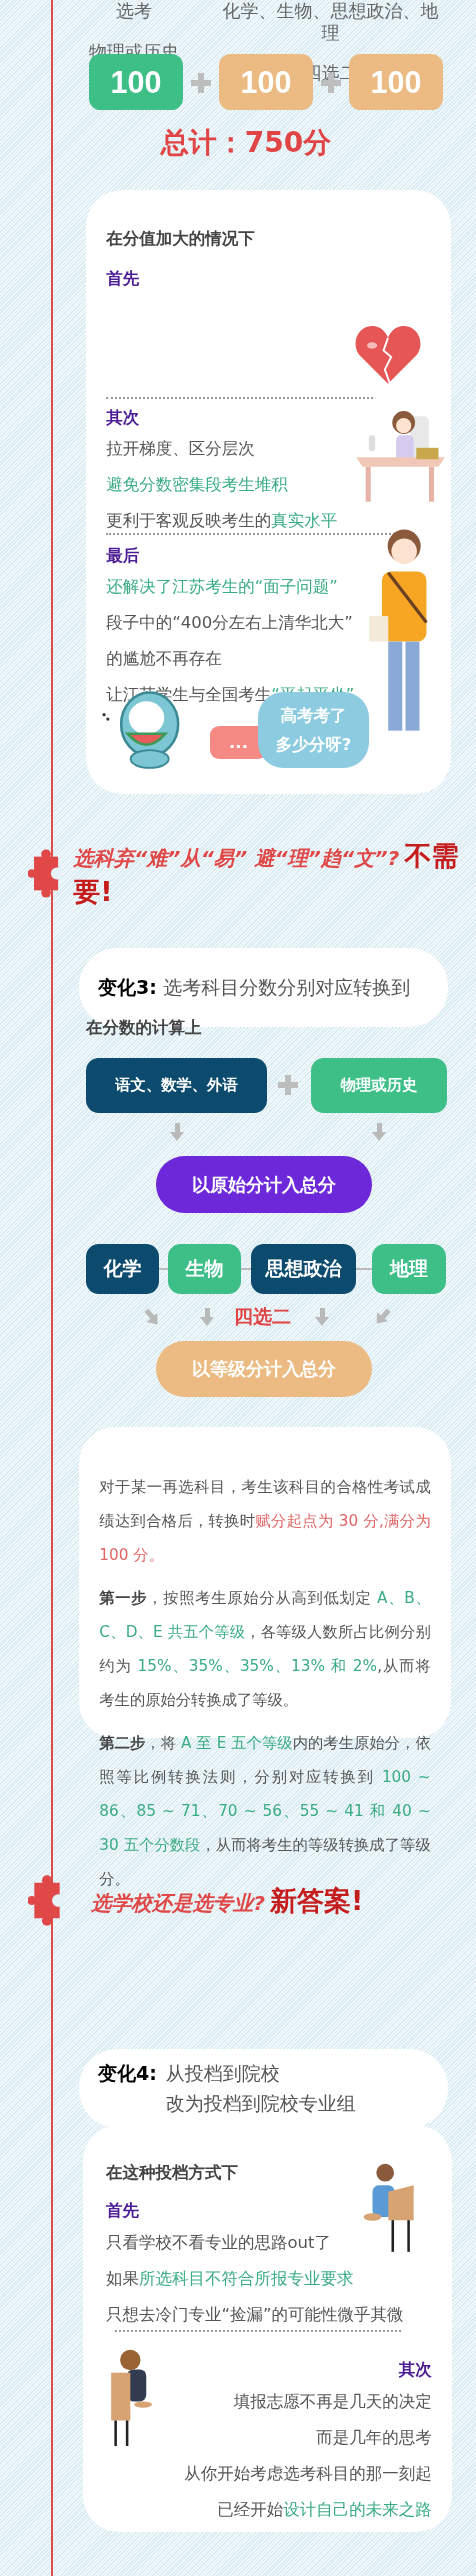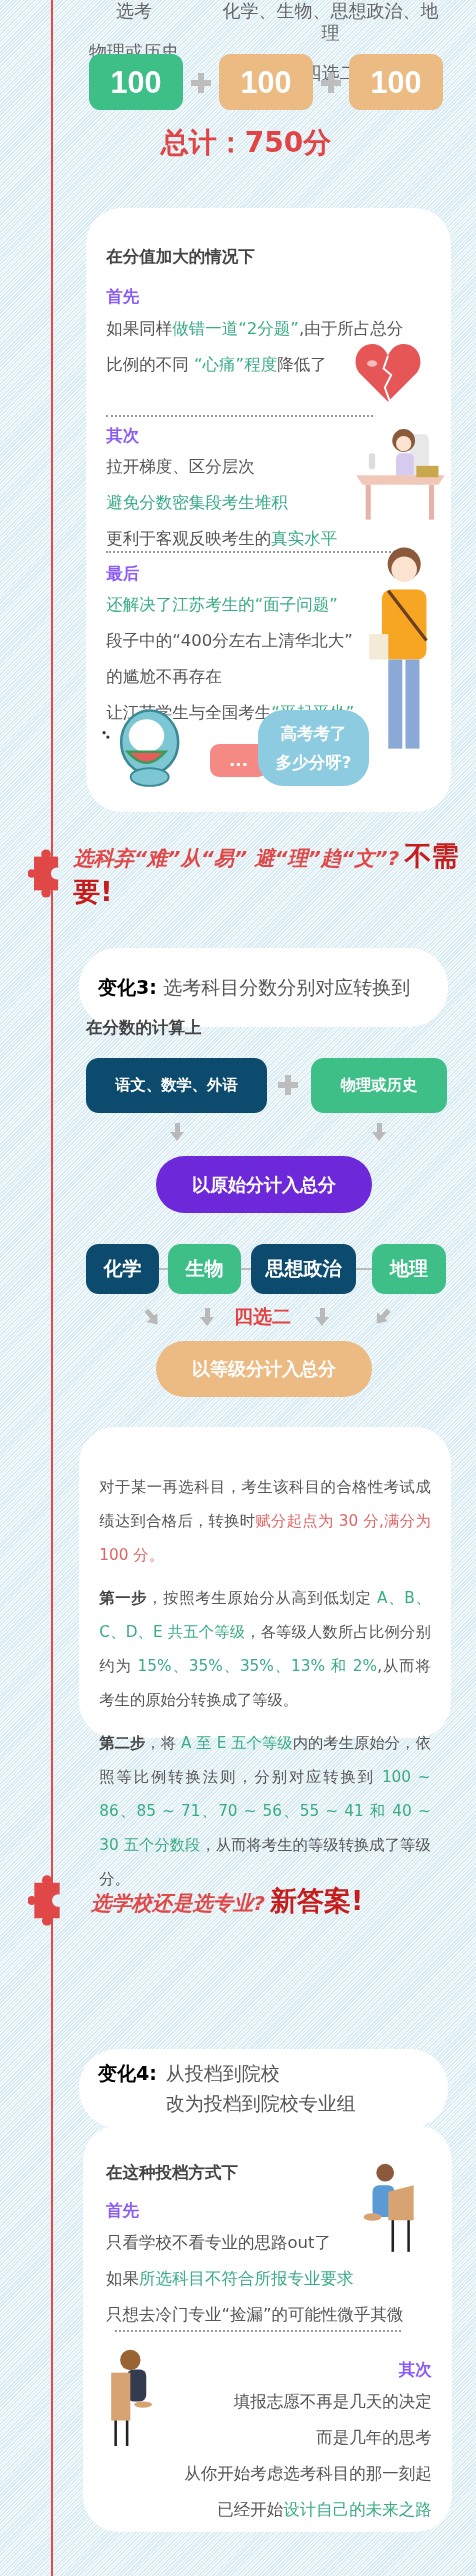--- a/index.html
+++ b/index.html
@@ -21,21 +21,21 @@
   .orange { background: #ecbb83; }
   .plus { position: absolute; width: 20.3px; height: 20.3px; }
   .plus::before, .plus::after { content:""; position:absolute; background:#bdbdbd; }
   .plus::before { left: 7px; top:0; width:6.4px; height:20.3px; }
   .plus::after { top: 7px; left:0; width:20.3px; height:6.4px; }
 
   .total { position: absolute; left: 0; width: 477px; text-align: center; top: 124px; color: #e04444; font-size: 28px; font-weight: bold; padding-left: 15px; }
 
   .card { position: absolute; background: #fff; border-radius: 36px; }
   .card-title { font-size: 16.5px; font-weight: bold; color: #444; }
-  .red-head { font-size: 16.5px; font-weight: bold; color: #8b5cf6; }
+  .red-head { font-size: 16.5px; font-weight: bold; color: #4c1d95; }
   .txt { font-size: 16.5px; color: #555; line-height: 36px; }
   .hl-green { color: #3aac83; }
   .hl-red { color: #e06464; }
   .dots { border-top: 2.5px dotted #999; height: 0; }
 
   .section-head { position: absolute; left: 28px; height: 51px; display: flex; align-items: center; }
   .puzzle { width: 38px; height: 51px; position: relative; }
   .section-title { font-size: 20.3px; font-weight: bold; font-style: italic; color: #e04848; margin-left: 9px; }
   .section-title .big { font-size: 27px; color: #c51c1c; font-style: normal; margin-left: 5.1px; }
 
@@ -72,28 +72,24 @@
   </div>
 
   <div class="score-box green" style="left:89px;top:54px;">100</div>
   <div class="plus" style="left:191px;top:73px;"></div>
   <div class="score-box orange" style="left:219px;top:54px;">100</div>
   <div class="plus" style="left:321px;top:73px;"></div>
   <div class="score-box orange" style="left:349px;top:54px;">100</div>
 
   <div class="total">总计：750分</div>
 
-  <div class="card" style="left:86px;top:208px;width:365px;height:604px;">
+  <div class="card" style="left:86px;top:190px;width:365px;height:604px;">
     <div class="card-title" style="position:absolute;left:20.3px;top:38px;">在分值加大的情况下</div>
 
     <div class="red-head" style="position:absolute;left:20.3px;top:78px;">首先</div>
-    <div class="txt" style="position:absolute;left:20.3px;top:103px;width:330px;">
-      <div><span>如果同样</span><span class="hl-green">做错一道“2分题”</span><span>,由于所占总分</span></div>
-      <div><span>比例的不同 </span><span class="hl-green">“心痛”程度</span><span>降低了</span></div>
-    </div>
     <svg class="illus" style="left:267px;top:130px;" width="70" height="70" viewBox="0 0 110 110">
       <path d="M55 100 L10 55 C-5 35 10 5 35 10 C45 12 52 20 55 28 C58 20 65 12 75 10 C100 5 115 35 100 55 Z" fill="#e65656"></path>
       <path d="M55 28 L48 48 L60 58 L50 78 L58 100" stroke="#fff" stroke-width="3" fill="none"></path>
       <ellipse cx="30" cy="40" rx="8" ry="5" fill="#fff" opacity="0.6"></ellipse>
     </svg>
     <div class="dots" style="position:absolute;left:20.3px;top:207px;width:267px;"></div>
 
     <div class="red-head" style="position:absolute;left:20.3px;top:217px;">其次</div>
     <div class="txt" style="position:absolute;left:20.3px;top:241px;width:267px;">
       <div>拉开梯度、区分层次</div>

